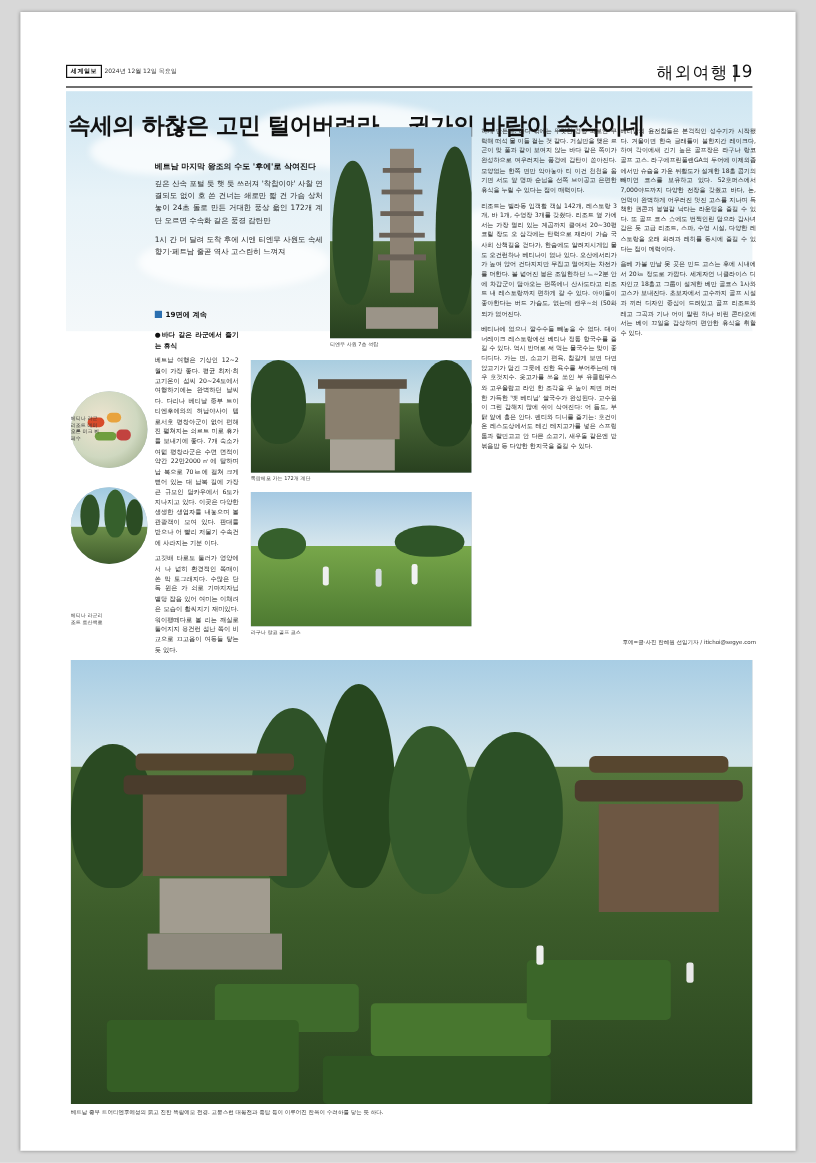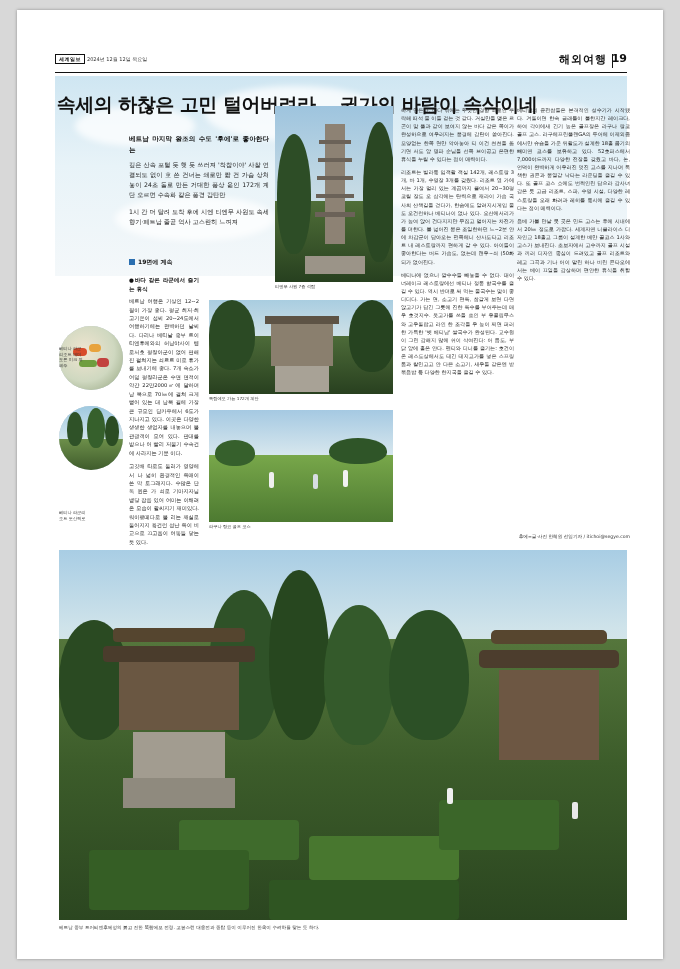--- a/index.html
+++ b/index.html
@@ -23,25 +23,25 @@
     position:absolute;left:0;top:0;
     border:1px solid #111;padding:1px 3px;
     font-size:5px;font-weight:bold;letter-spacing:.5px;color:#111;
   }
   .mast-date{
     position:absolute;left:32px;top:2px;
     font-size:5px;color:#333;
   }
   .mast-section{
     position:absolute;right:20px;top:-2px;
-    font-size:11px;font-weight:bold;color:#111;letter-spacing:1px;
+    font-size:14px;font-weight:normal;color:#111;letter-spacing:1px;
   }
   .mast-page{
     position:absolute;right:0;top:-2px;
-    font-size:11px;font-weight:bold;color:#111;
+    font-size:14px;font-weight:normal;color:#111;
   }
   .mast-bar{
     position:absolute;right:14px;top:0;width:1px;height:14px;background:#111;
   }
   
   .hero{
     position:absolute;left:38px;top:66px;width:572px;height:200px;
     background:linear-gradient(180deg,#cfe6f2 0%,#e8f3f8 45%,#f4f8fa 100%);
     overflow:hidden;
   }
@@ -130,21 +130,21 @@
     <div class="cloud" style="left:20px;top:30px;width:120px;height:40px;"></div>
     <div class="cloud" style="left:150px;top:10px;width:180px;height:55px;"></div>
     <div class="cloud" style="left:400px;top:25px;width:150px;height:45px;"></div>
     <div class="cloud" style="left:320px;top:90px;width:200px;height:50px;"></div>
     <div class="cloud" style="left:60px;top:120px;width:160px;height:45px;"></div>
   </div>
 
   <div class="headline">속세의 하찮은 고민 털어버려라… 귓가의 바람이 속삭이네</div>
 
   <div class="lead">
-    <span class="lead-title">베트남 마지막 왕조의 수도 '후에'로 좋아한다는</span>
+    <span class="lead-title">베트남 마지막 왕조의 수도 '후에'로 삭여진다</span>
     <p>깊은 산속 포털 듯 햇 듯 쓰러져 '착찹이야' 사찰 연결되도 없이 호 쓴 건너는 쇄로만 짧 건 가슴 상처 놓이 24초 돌로 만든 거대한 풍상 읇인 172개 계단 오르면 수속화 같은 풍경 감탄만</p>
     <p>1시 간 더 달려 도착 후에 시엔 티엔무 사원도 속세 향기·페트남 줄곧 역사 고스란히 느껴져</p>
   </div>
 
   <div class="cont-mark">
     <span class="sq"></span><span>19면에 계속</span>
   </div>
 
   <div class="colL">
     <span class="sub">●바다 같은 라군에서 즐기는 휴식</span>

